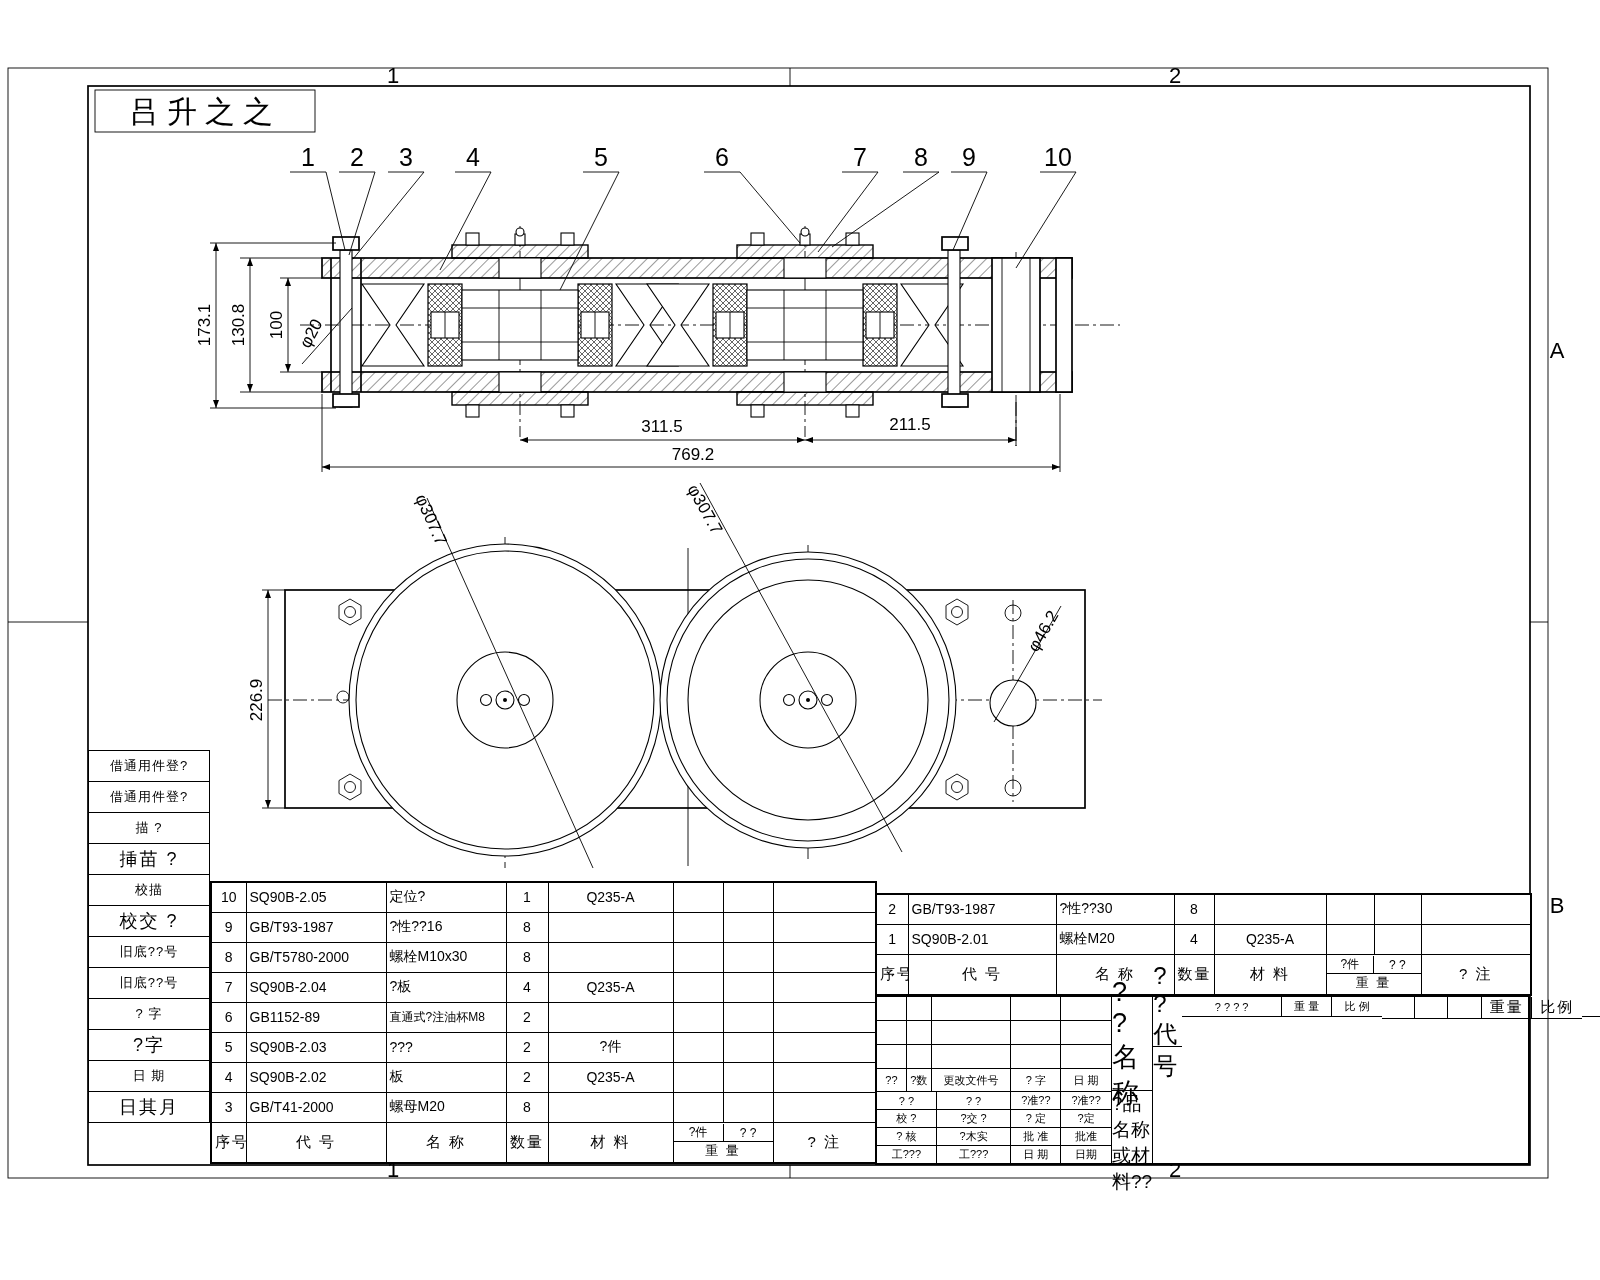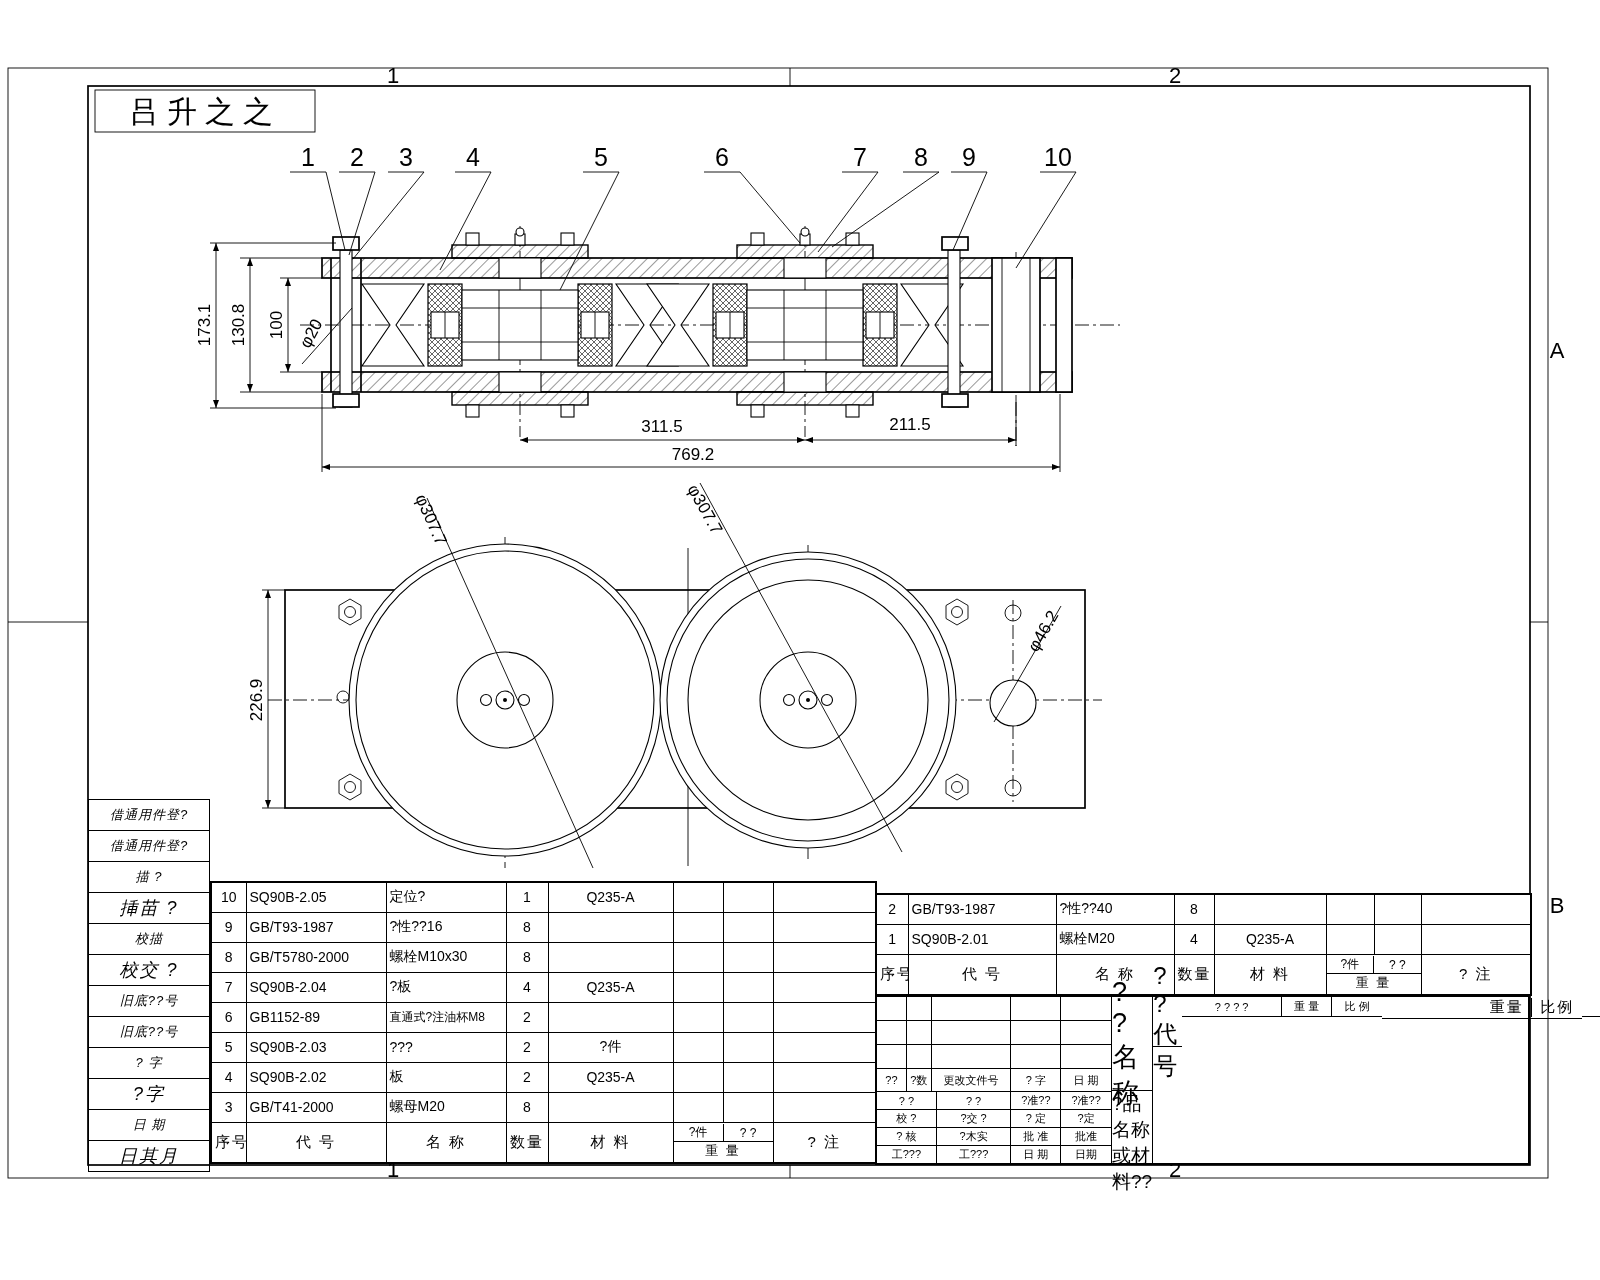--- a/index.html
+++ b/index.html
@@ -11,21 +11,21 @@
   .cl{stroke:#000;stroke-width:0.9;fill:none;stroke-dasharray:14 4 3 4;}
   .wf{fill:#fff;stroke:#000;stroke-width:1.7;}
   .wft{fill:#fff;stroke:#000;stroke-width:1.1;}
   .dl{stroke:#000;stroke-width:0.9;fill:none;marker-start:url(#arr);marker-end:url(#arr);}
   .dim{font:17px "Liberation Sans",sans-serif;fill:#000;text-anchor:middle;}
   .balloon{font:25px "Liberation Sans",sans-serif;fill:#000;text-anchor:middle;}
   .zone{font:22px "Liberation Sans",sans-serif;fill:#000;text-anchor:middle;}
   .stamp-t{font:30px "Liberation Sans",sans-serif;fill:#000;text-anchor:middle;letter-spacing:8px;}
 
   
-  .strip{position:absolute;left:88px;top:800px;width:122px;font-style:italic;}
+  .strip{position:absolute;left:88px;top:751px;width:122px;}
   .strip-item{box-sizing:border-box;height:32px;border:1px solid #000;margin-top:-1px;
               display:flex;align-items:center;justify-content:center;white-space:nowrap;overflow:hidden;}
   .strip-item.sm{font-size:13px;letter-spacing:1px;}
   .strip-item.bg{font-size:18px;letter-spacing:2px;}
 
   
   table{border-collapse:collapse;table-layout:fixed;background:#fff;}
   .bom{position:absolute;left:210px;top:881px;width:665px;border:2px solid #000;}
   .bom2{position:absolute;left:875px;top:893px;width:655px;border:2px solid #000;}
   td{box-sizing:border-box;border:1px solid #000;overflow:hidden;white-space:nowrap;
@@ -59,21 +59,21 @@
   .tb-srow div:last-child{border-right:none;}
   .sw1{width:60px;} .sw2{width:75px;font-size:13px;} .sw3{width:50px;} .sw4{width:50px;font-size:13px;}
   .tb-mid{width:220px;border-right:1px solid #000;display:flex;flex-direction:column;box-sizing:border-box;}
   .tb-name{height:94px;border-bottom:1px solid #000;display:flex;align-items:center;justify-content:center;
         font-size:27px;letter-spacing:6px;box-sizing:border-box;}
   .tb-note{flex:1;display:flex;align-items:center;justify-content:center;font-size:19px;}
   .tb-right{flex:1;display:flex;flex-direction:row;box-sizing:border-box;}
   .tb-code{height:50px;border-bottom:1px solid #000;display:flex;align-items:center;justify-content:center;
         font-size:24px;letter-spacing:5px;box-sizing:border-box;}
   .tb-r2,.tb-r3,.tb-r4{display:flex;border-bottom:1px solid #000;box-sizing:border-box;}
-  .tb-r2{height:20px;} .tb-r3{height:22px;align-items:center;} .tb-r4{height:20px;font-weight:bold;}
+  .tb-r2{height:20px;} .tb-r3{height:22px;} .tb-r4{height:20px;font-weight:bold;}
   .tb-r2 div,.tb-r3 div,.tb-r4 div{box-sizing:border-box;border-right:1px solid #000;display:flex;
         align-items:center;justify-content:center;font-size:11px;white-space:nowrap;overflow:hidden;}
   .tb-r2 div:last-child,.tb-r3 div:last-child,.tb-r4 div:last-child{border-right:none;}
   .rw100{width:100px;} .rw50{width:50px;} .rw33{width:33px;} .rw34{width:34px;}
   .bigc{font-size:15px !important;letter-spacing:2px;}
   .tb-r5{flex:1;}
 </style>
 </head>
 <body>
 <div id="page">
@@ -444,21 +444,21 @@
         <col style="width:40px">
         <col style="width:112px">
         <col style="width:48px">
         <col style="width:47px">
         <col style="width:110px">
       </colgroup>
   <tbody>
         <tr>
           <td class="c">2</td>
           <td>GB/T93-1987</td>
-          <td>?性??40</td>
+          <td>?性??30</td>
           <td class="c">8</td>
           <td class="c"></td>
           <td></td>
           <td></td>
           <td></td>
         </tr>
   <tr>
           <td class="c">1</td>
           <td>SQ90B-2.01</td>
           <td>螺栓M20</td>

